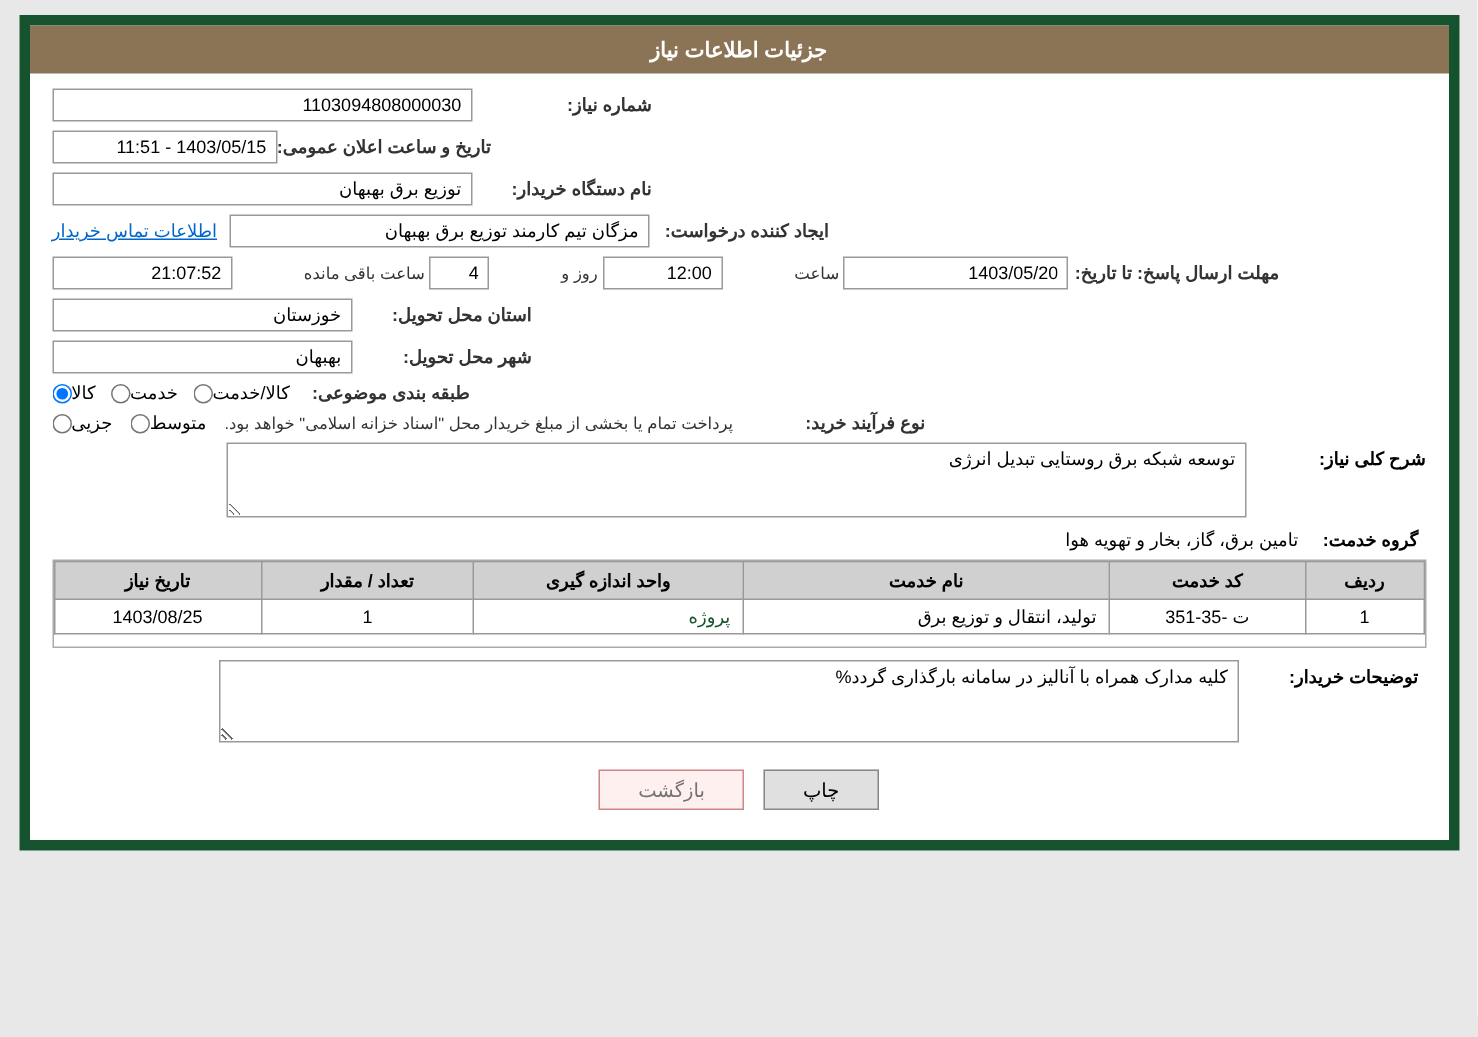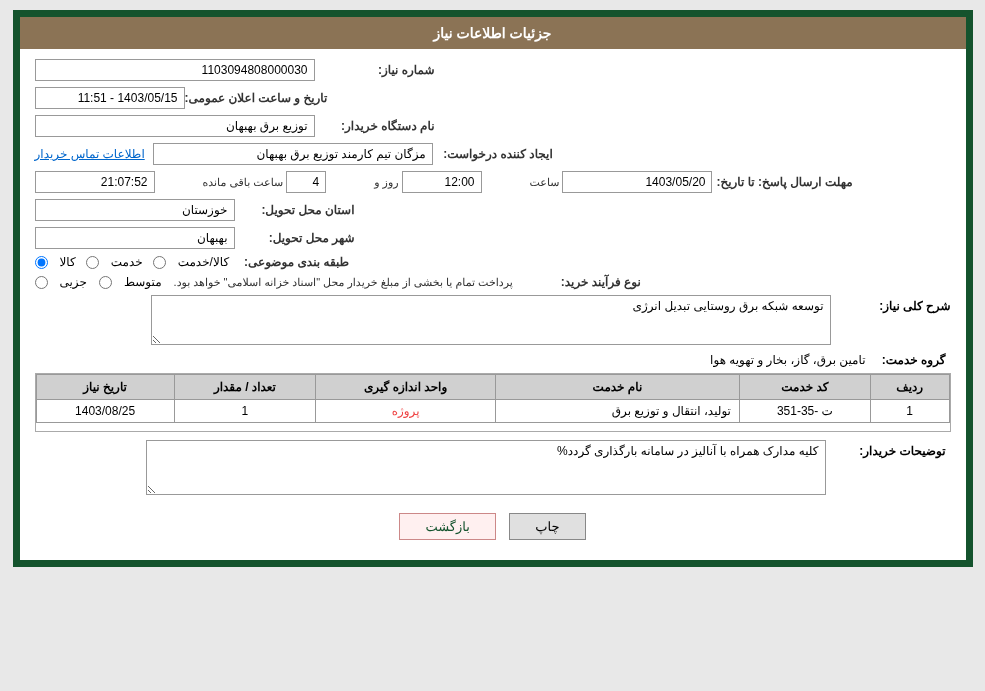--- a/index.html
+++ b/index.html
@@ -83,21 +83,21 @@
     }
     .radio-group {
       display: flex;
       align-items: center;
       gap: 10px;
       direction: rtl;
     }
     .radio-item {
       display: flex;
       align-items: center;
-      gap: 12px;
+      gap: 0;
     }
     .radio-item input[type="radio"] { cursor: pointer; }
     .purchase-type-row {
       display: flex;
       align-items: center;
       justify-content: flex-end;
       margin-bottom: 6px;
     }
     .purchase-type-options {
       display: flex;
@@ -196,21 +196,21 @@
       cursor: pointer;
       border: 1px solid #888;
       margin: 0 5px;
     }
     .btn-print {
       background: #e0e0e0;
       color: #000;
     }
     .btn-back {
       background: #fff0f0;
-      color: #14532d;
+      color: #737373;
       border-color: #cc8888;
     }
     .table-wrapper {
       border: 1px solid #aaa;
       margin-bottom: 8px;
     }
     .group-row {
       display: flex;
       align-items: center;
       margin-bottom: 6px;
@@ -334,21 +334,21 @@
             <th>واحد اندازه گیری</th>
             <th>تعداد / مقدار</th>
             <th>تاریخ نیاز</th>
           </tr>
         </thead>
         <tbody id="services-tbody">
         <tr>
       <td>1</td>
       <td>ت -35-351</td>
       <td class="name-cell">تولید، انتقال و توزیع برق</td>
-      <td style="color:#ef4444;">پروژه</td>
+      <td style="color:#14532d;text-align:right;">پروژه</td>
       <td>1</td>
       <td>1403/08/25</td>
     </tr>
           </tbody>
       </table>
     </div>
 
     <div class="buyer-notes-row">
       <span class="buyer-notes-label">توضیحات خریدار:</span>
       <textarea class="buyer-notes-textarea" readonly="" style="">کلیه مدارک همراه با آنالیز در سامانه بارگذاری گردد%</textarea>

